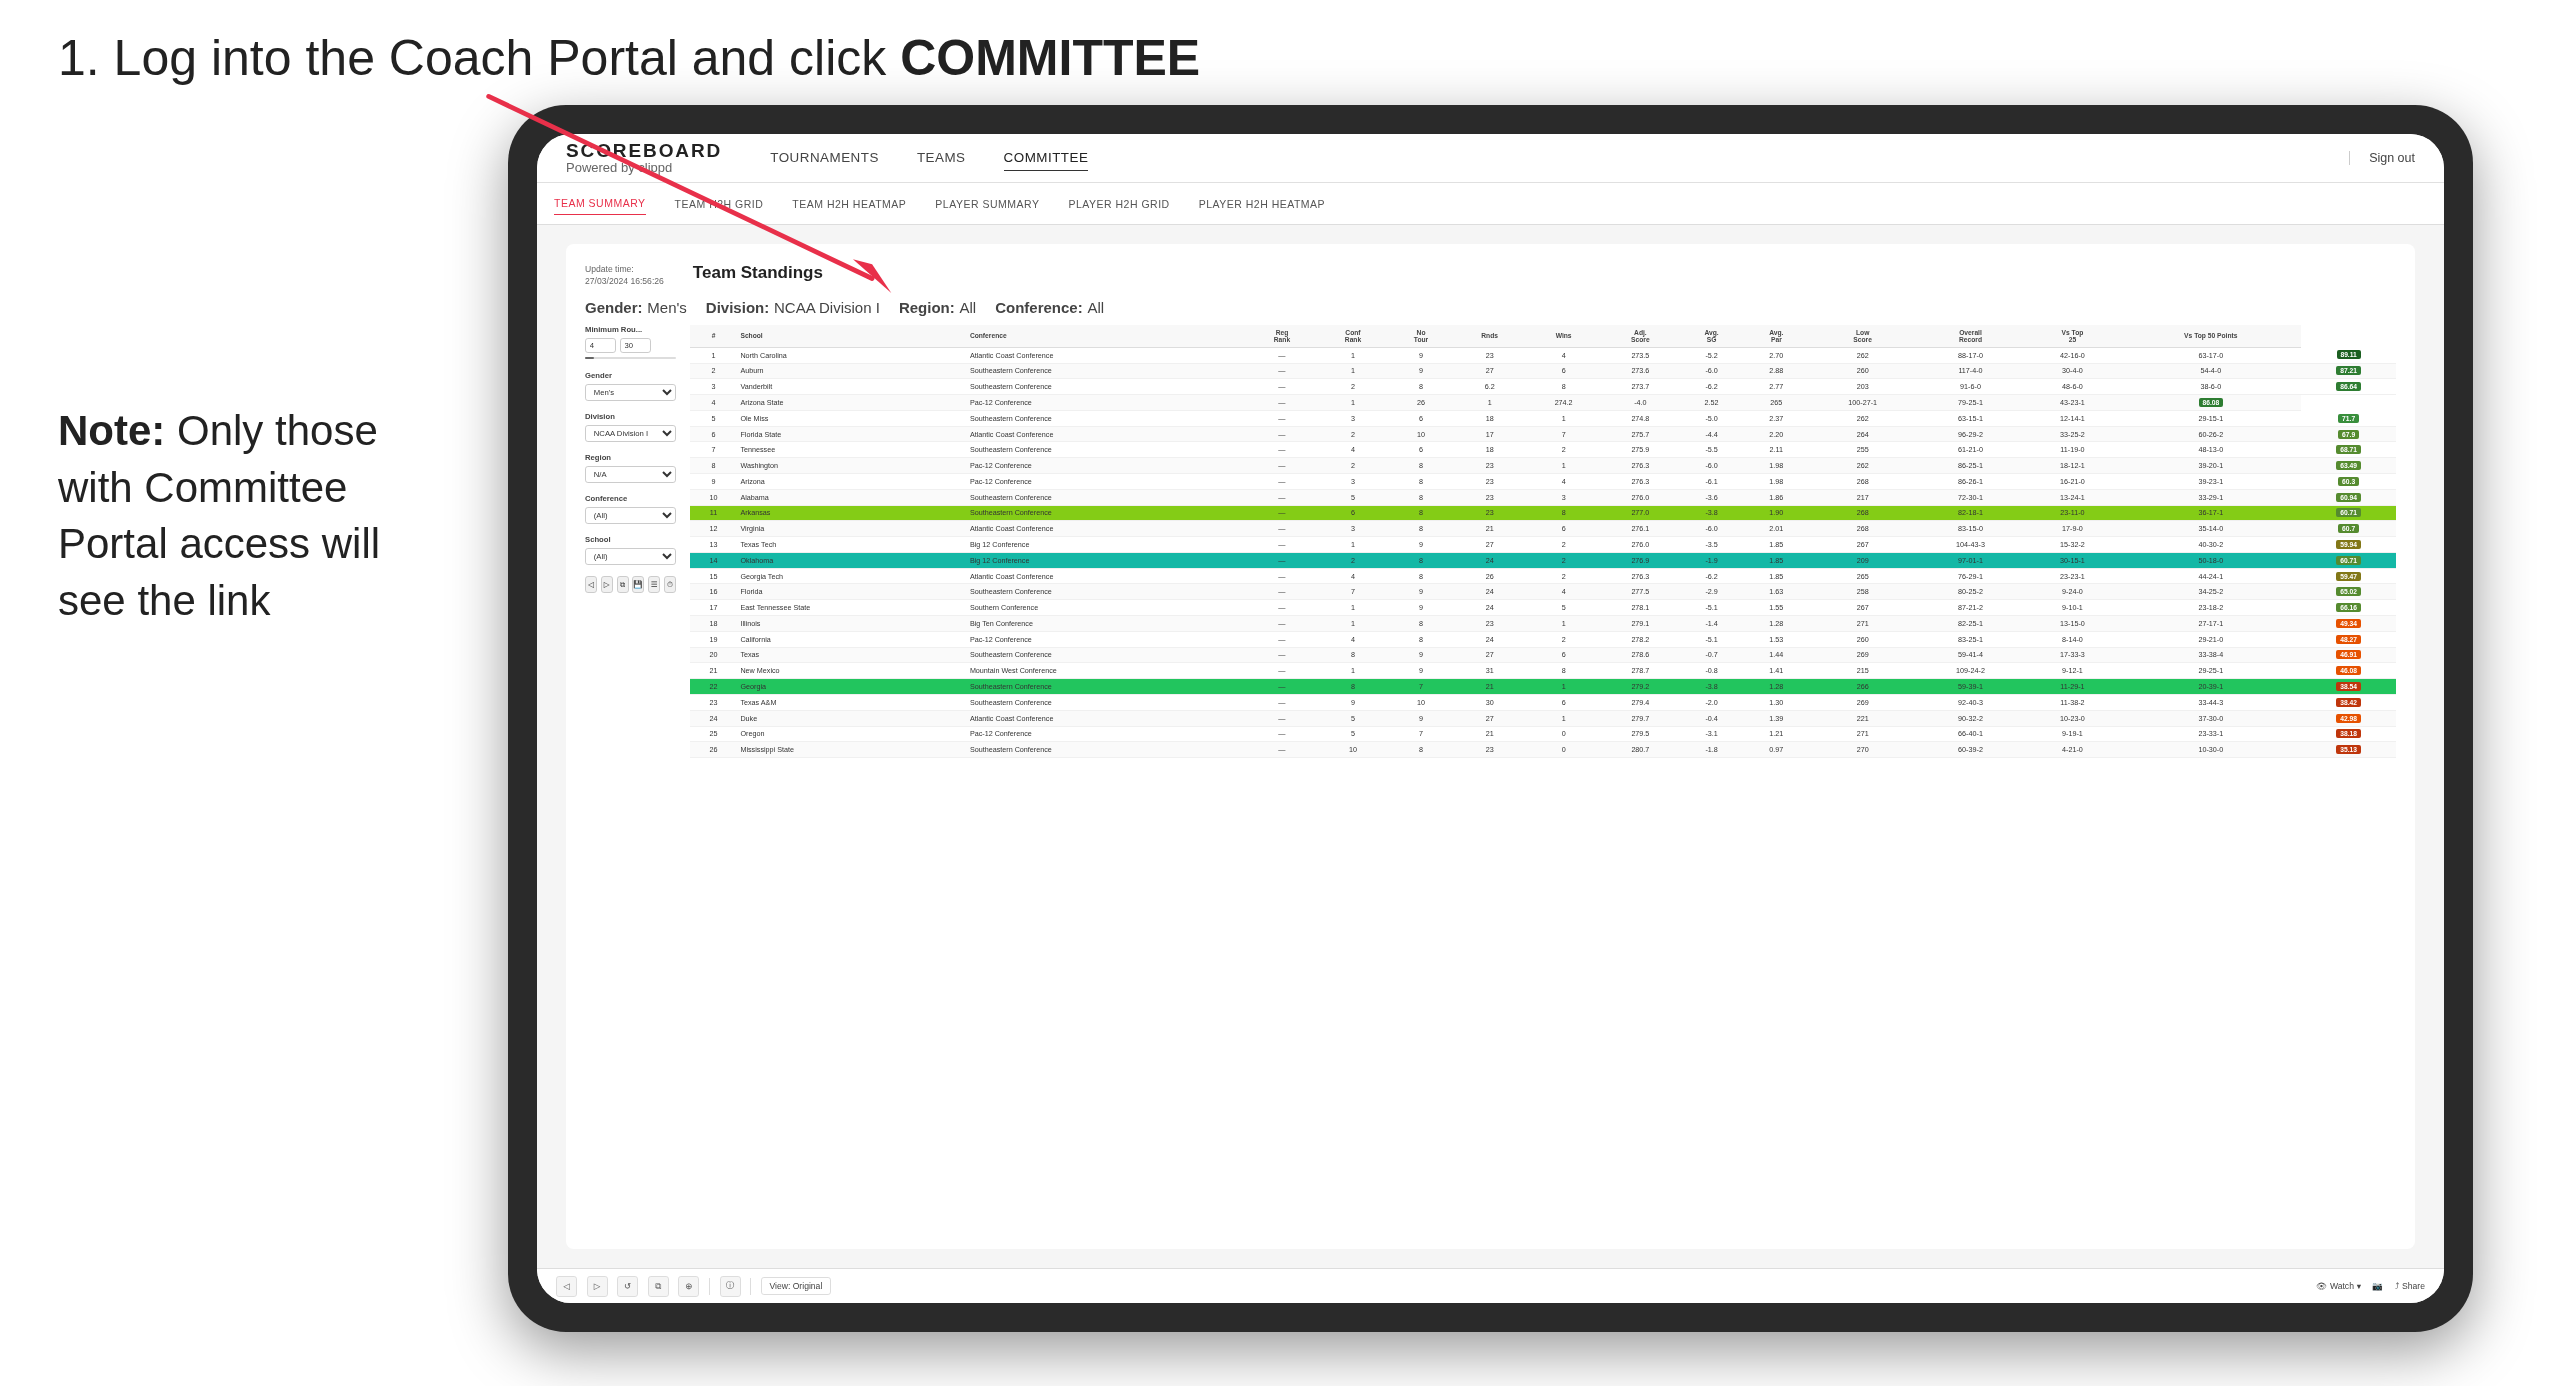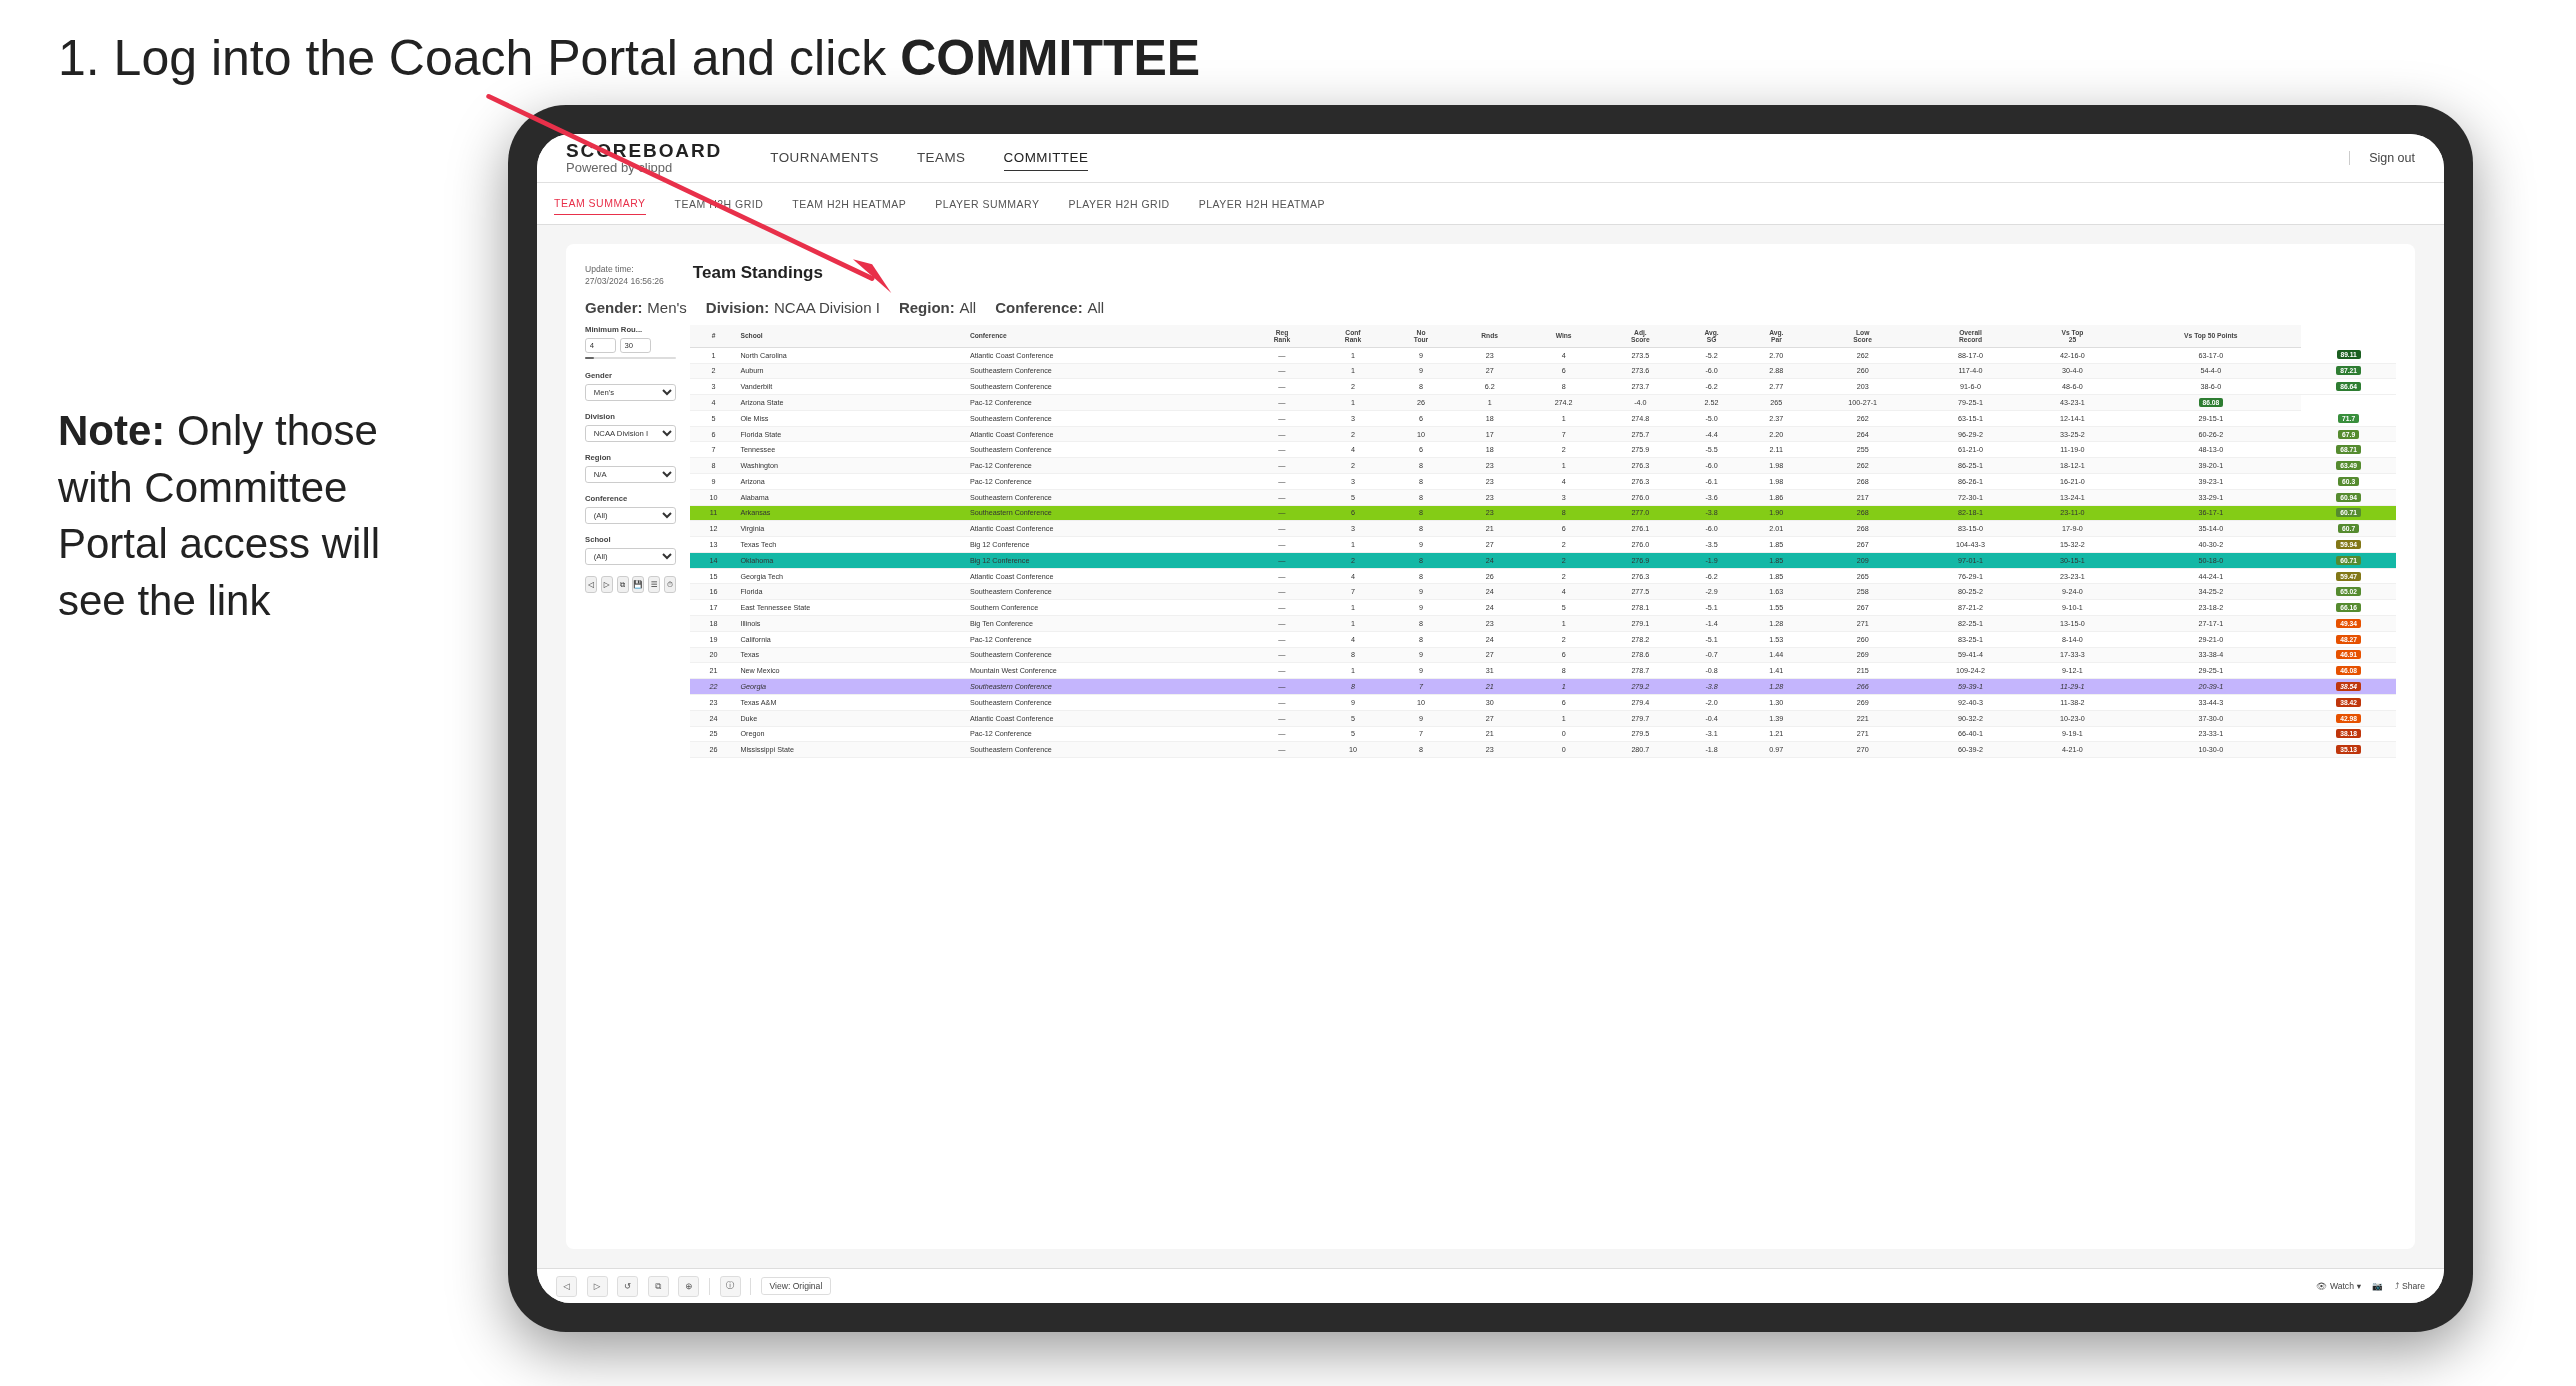--- a/index.html
+++ b/index.html
@@ -902,21 +902,21 @@
                     <td>8</td>
                     <td>278.7</td>
                     <td>-0.8</td>
                     <td>1.41</td>
                     <td>215</td>
                     <td>109-24-2</td>
                     <td>9-12-1</td>
                     <td>29-25-1</td>
                     <td><span class="score-badge" style="background: rgb(230, 81, 0);">46.08</span></td>
                   </tr>
-                  <tr style="background: #c4b5fd; font-style: italic;">
+                  <tr style="background: #22c55e;">
                     <td>22</td>
                     <td class="left-align">Georgia</td>
                     <td class="left-align">Southeastern Conference</td>
                     <td>—</td>
                     <td>8</td>
                     <td>7</td>
                     <td>21</td>
                     <td>1</td>
                     <td>279.2</td>
                     <td>-3.8</td>

